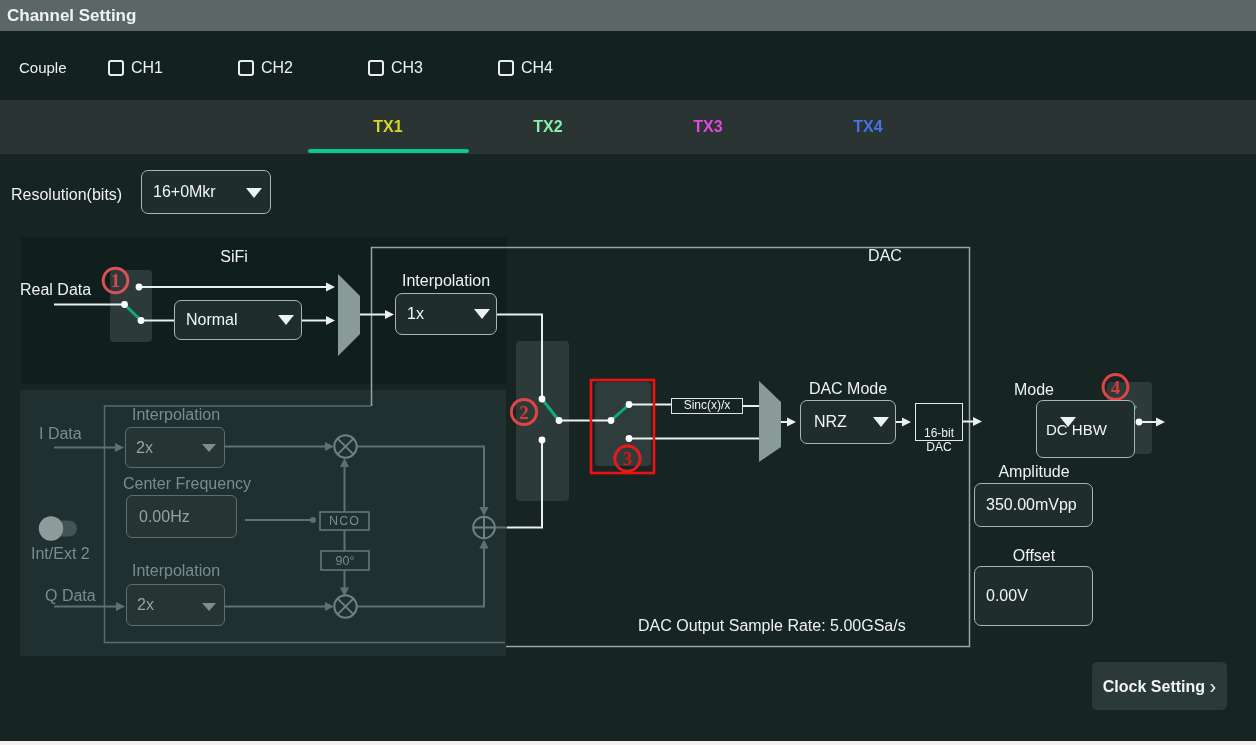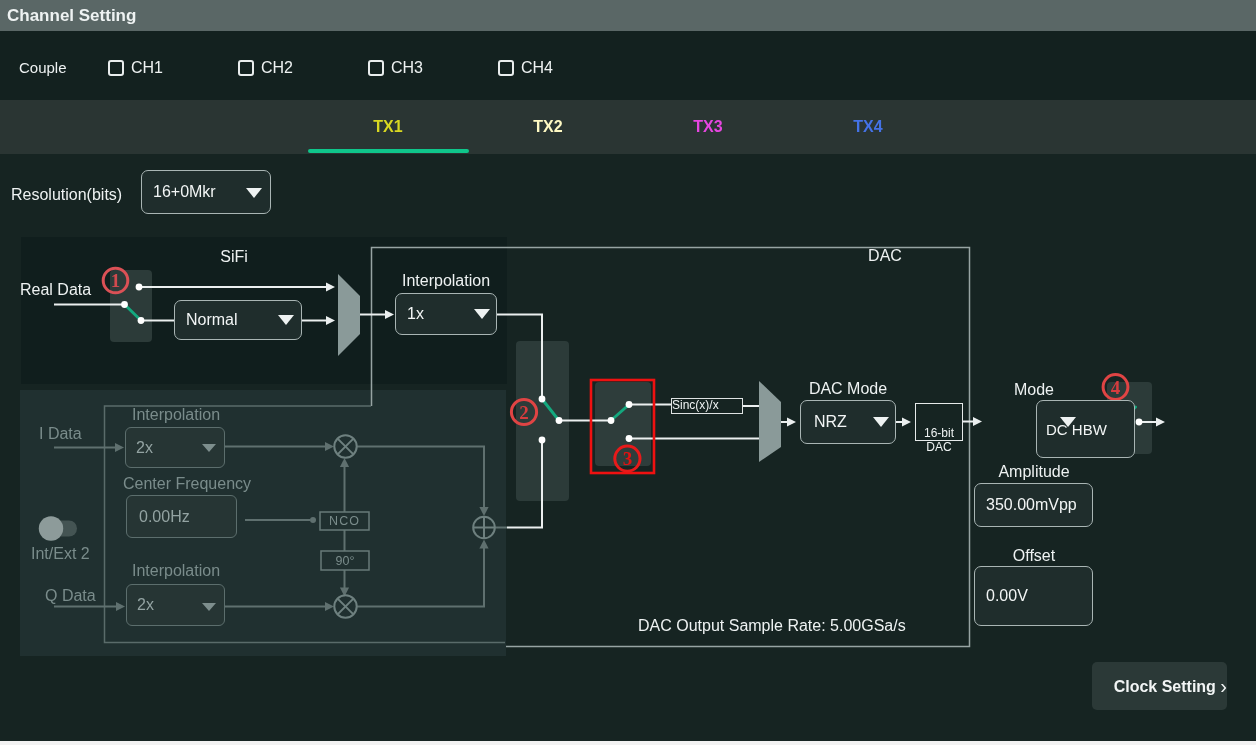--- a/index.html
+++ b/index.html
@@ -27,21 +27,21 @@
   <div class="cb" style="left:107.5px"></div>
     <div class="abs lbl" style="left:131px;top:60px;line-height:16px">CH1</div>
   <div class="cb" style="left:237.5px"></div>
     <div class="abs lbl" style="left:261px;top:60px;line-height:16px">CH2</div>
   <div class="cb" style="left:367.5px"></div>
     <div class="abs lbl" style="left:391px;top:60px;line-height:16px">CH3</div>
   <div class="cb" style="left:497.5px"></div>
     <div class="abs lbl" style="left:521px;top:60px;line-height:16px">CH4</div>
 
   <div class="ctr" style="left:388px;top:127px;color:#d8d822;font-weight:bold;font-size:16px">TX1</div>
-  <div class="ctr" style="left:548px;top:127px;color:#fef9c3;font-weight:bold;font-size:16px">TX2</div>
+  <div class="ctr" style="left:548px;top:127px;color:#86efac;font-weight:bold;font-size:16px">TX2</div>
   <div class="ctr" style="left:708px;top:127px;color:#e646e0;font-weight:bold;font-size:16px">TX3</div>
   <div class="ctr" style="left:868px;top:127px;color:#4472e6;font-weight:bold;font-size:16px">TX4</div>
   <div class="abs" style="left:308px;top:149px;width:161px;height:4px;background:#0fc68b;border-radius:2px"></div>
 
   <div class="abs lbl" style="left:11px;top:186px">Resolution(bits)</div>
   <div class="box" style="left:141px;top:170px;width:130px;height:44px">
       <span class="tx">16+0Mkr</span>
     </div>
   <div class="tri" style="left:254px;top:193px"></div>
 
@@ -166,35 +166,35 @@
   <div class="abs lbl mut" style="left:31px;top:545px">Int/Ext 2</div>
   <div class="ctr lbl mut" style="left:176px;top:571px">Interpolation</div>
   <div class="abs lbl mut" style="left:45px;top:587px">Q Data</div>
   <div class="dbox" style="left:126px;top:584px;width:99px;height:42px">
       <span class="tx">2x</span>
     </div>
   <div class="tri dtri" style="left:209px;top:607px"></div>
   <div class="ctr mut" style="left:344.5px;top:521px;font-size:12.5px;letter-spacing:1px">NCO</div>
   <div class="ctr mut" style="left:345px;top:560.5px;font-size:12.5px">90°</div>
 
-  <div class="abs" style="left:671px;top:398px;width:72px;height:16px;border:1px solid #dfe3e3;color:#eef2f2;font-size:12px;line-height:13px">Sinc(x)/x</div>
+  <div class="abs" style="left:671px;top:398px;width:72px;height:16px;border:1px solid #dfe3e3;color:#eef2f2;font-size:12px;text-align:center;line-height:13px">Sinc(x)/x</div>
   <div class="ctr lbl" style="left:848px;top:389px">DAC Mode</div>
   <div class="box" style="left:800px;top:400px;width:96px;height:44px">
       <span class="tx" style="left:13px">NRZ</span>
     </div>
   <div class="tri" style="left:881px;top:422px"></div>
   <div class="abs" style="left:915px;top:403px;width:48px;height:38px;border:1.5px solid #e6eaea;color:#eef2f2;font-size:12px;text-align:center;line-height:14px;padding-top:22px">16-bit<br>DAC</div>
   <div class="ctr lbl" style="left:1034px;top:389.5px">Mode</div>
   <div class="box" style="left:1036px;top:400px;width:99px;height:58px">
       <span class="tx" style="font-size:15px;left:9px">DC HBW</span>
     </div>
   <div class="tri" style="left:1068px;top:422px"></div>
   <div class="ctr lbl" style="left:1034px;top:471.5px">Amplitude</div>
   <div class="box" style="left:974px;top:483px;width:119px;height:44px">
       <span class="tx">350.00mVpp</span>
     </div>
   <div class="ctr lbl" style="left:1034px;top:556px">Offset</div>
   <div class="box" style="left:974px;top:566px;width:119px;height:60px">
       <span class="tx">0.00V</span>
     </div>
   <div class="abs lbl" style="left:638px;top:617px">DAC Output Sample Rate: 5.00GSa/s</div>
-  <div class="abs" style="left:1092px;top:662px;width:135px;height:48px;background:#2b3937;border-radius:5px;color:#f2f5f5;font-size:16px;font-weight:bold;text-align:right;line-height:48px">Clock Setting <span style="font-weight:normal;font-size:20px;vertical-align:-1.5px">›</span></div>
+  <div class="abs" style="left:1092px;top:662px;width:135px;height:48px;background:#2b3937;border-radius:5px;color:#f2f5f5;font-size:16px;font-weight:bold;text-align:center;line-height:48px">Clock Setting <span style="font-weight:normal;font-size:20px;vertical-align:-1.5px">›</span></div>
 </div>
 
 </body></html>

